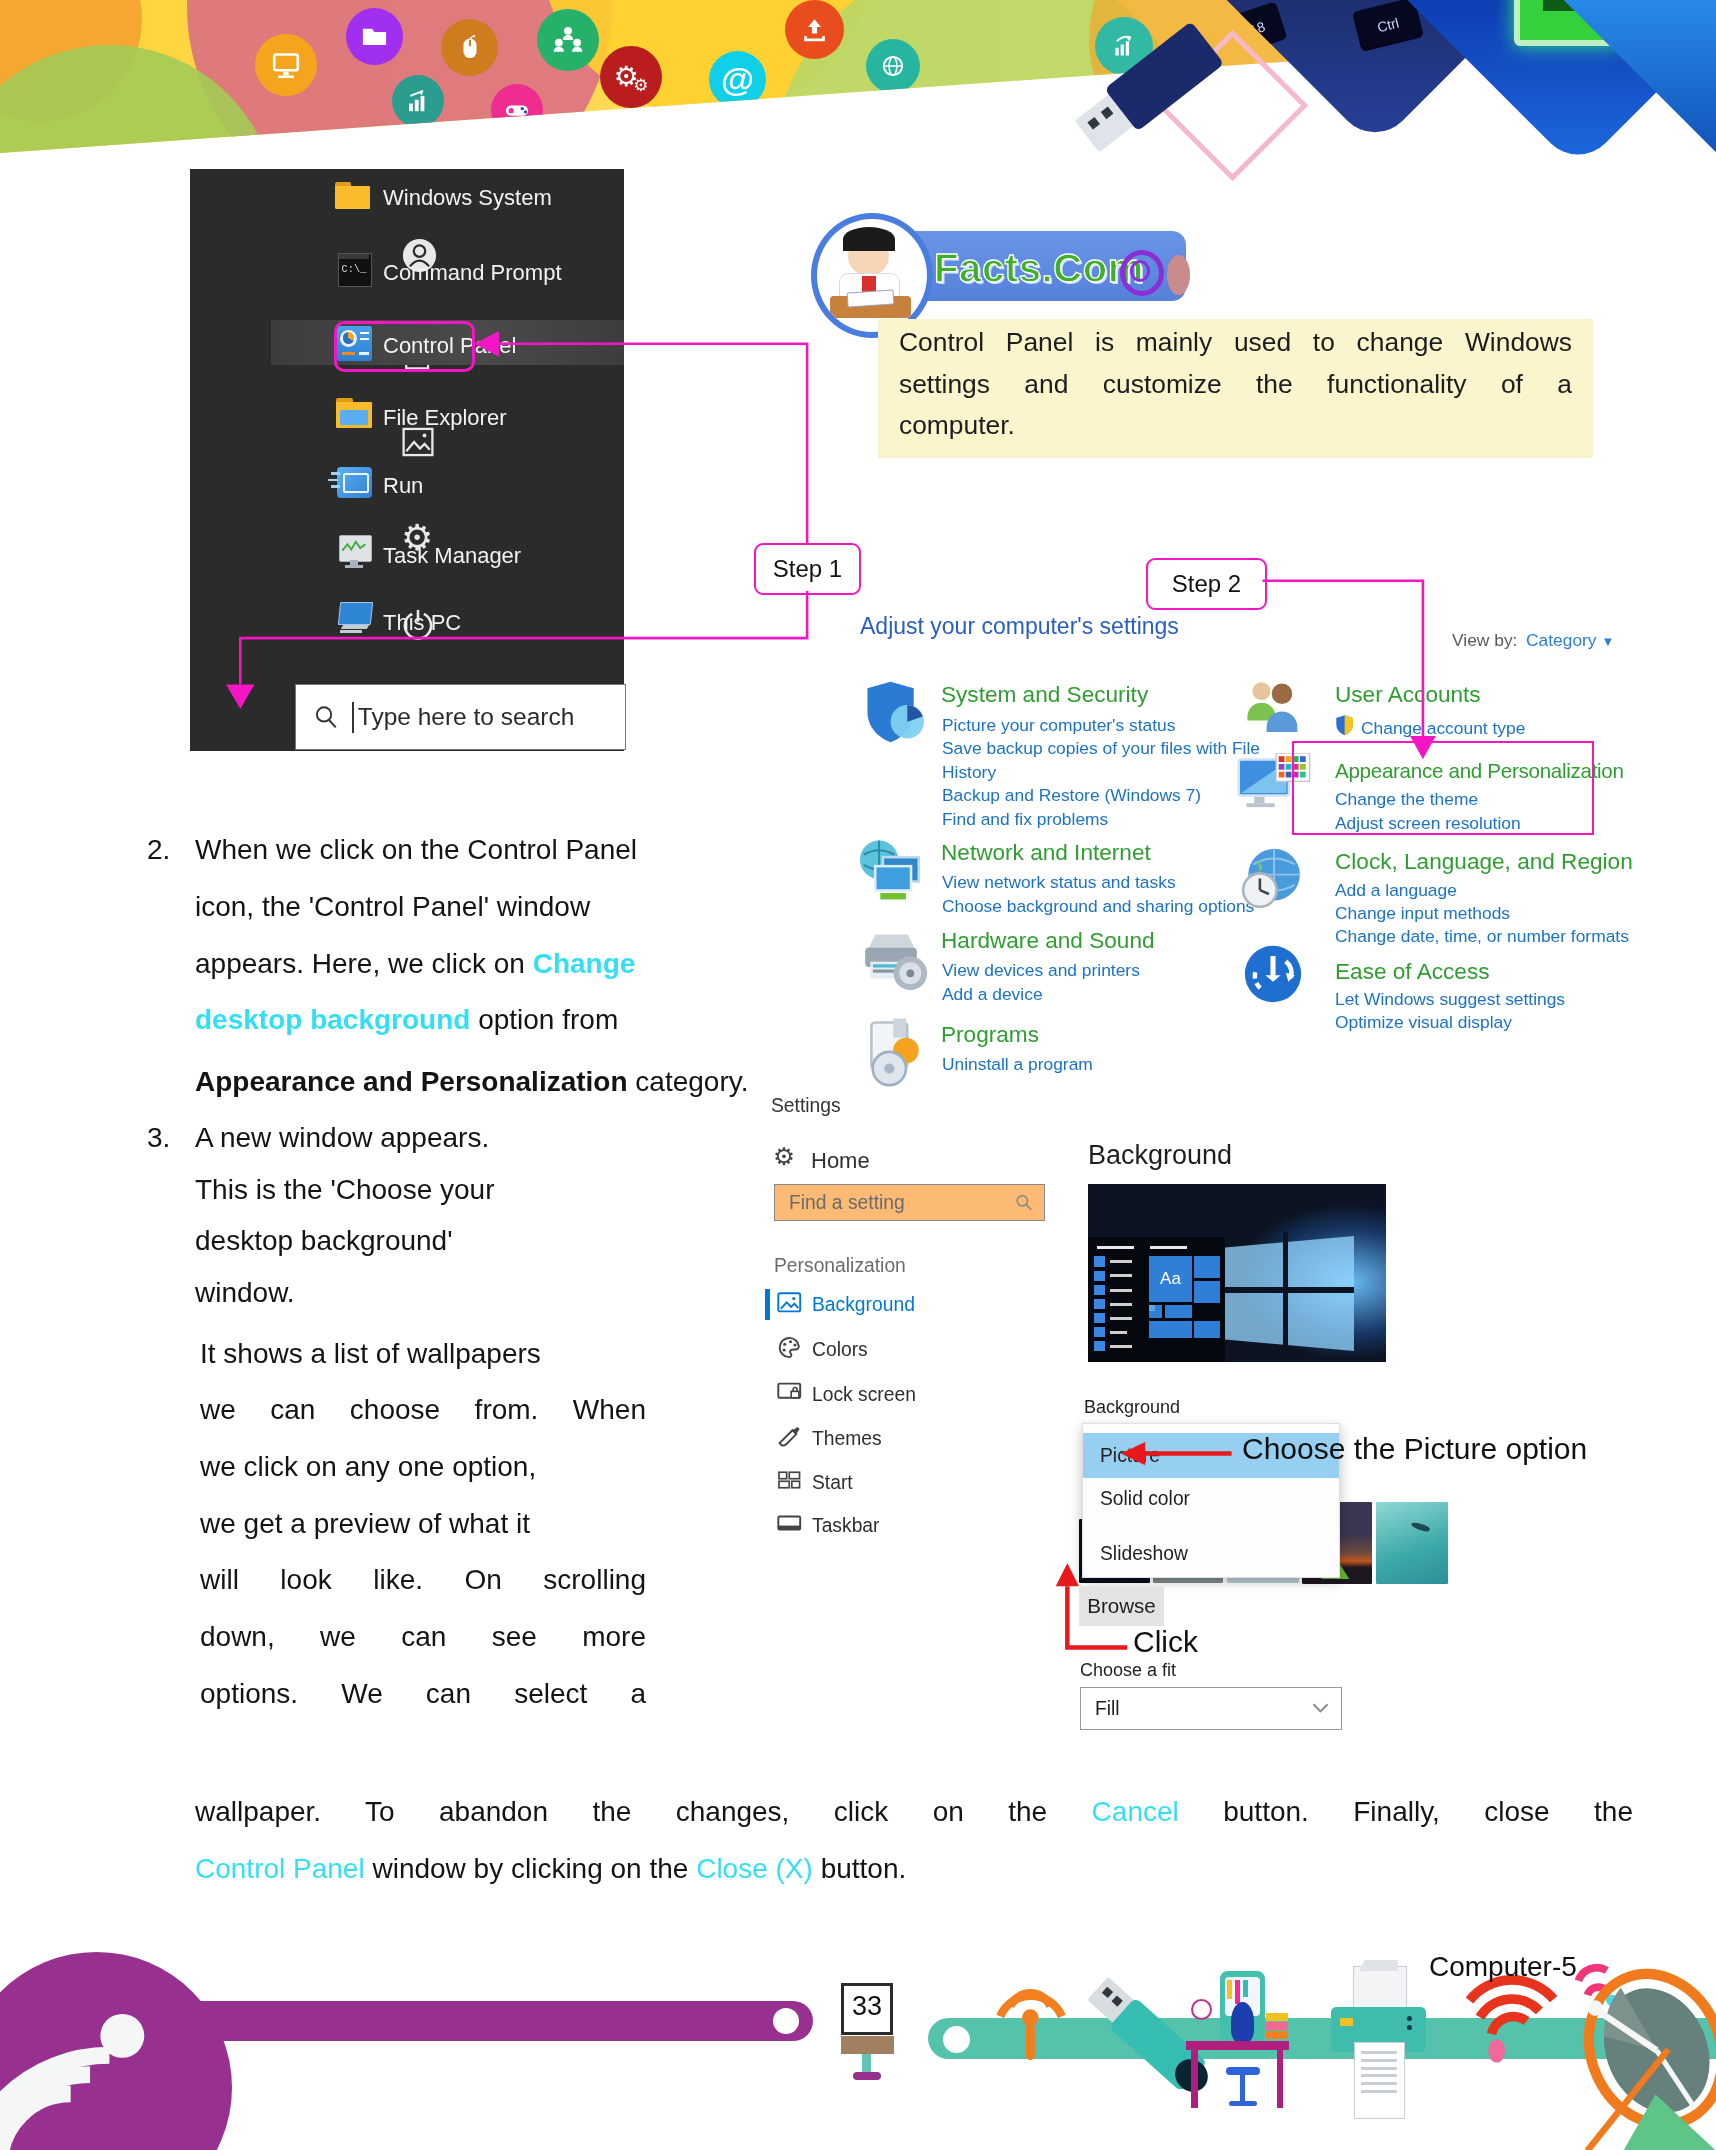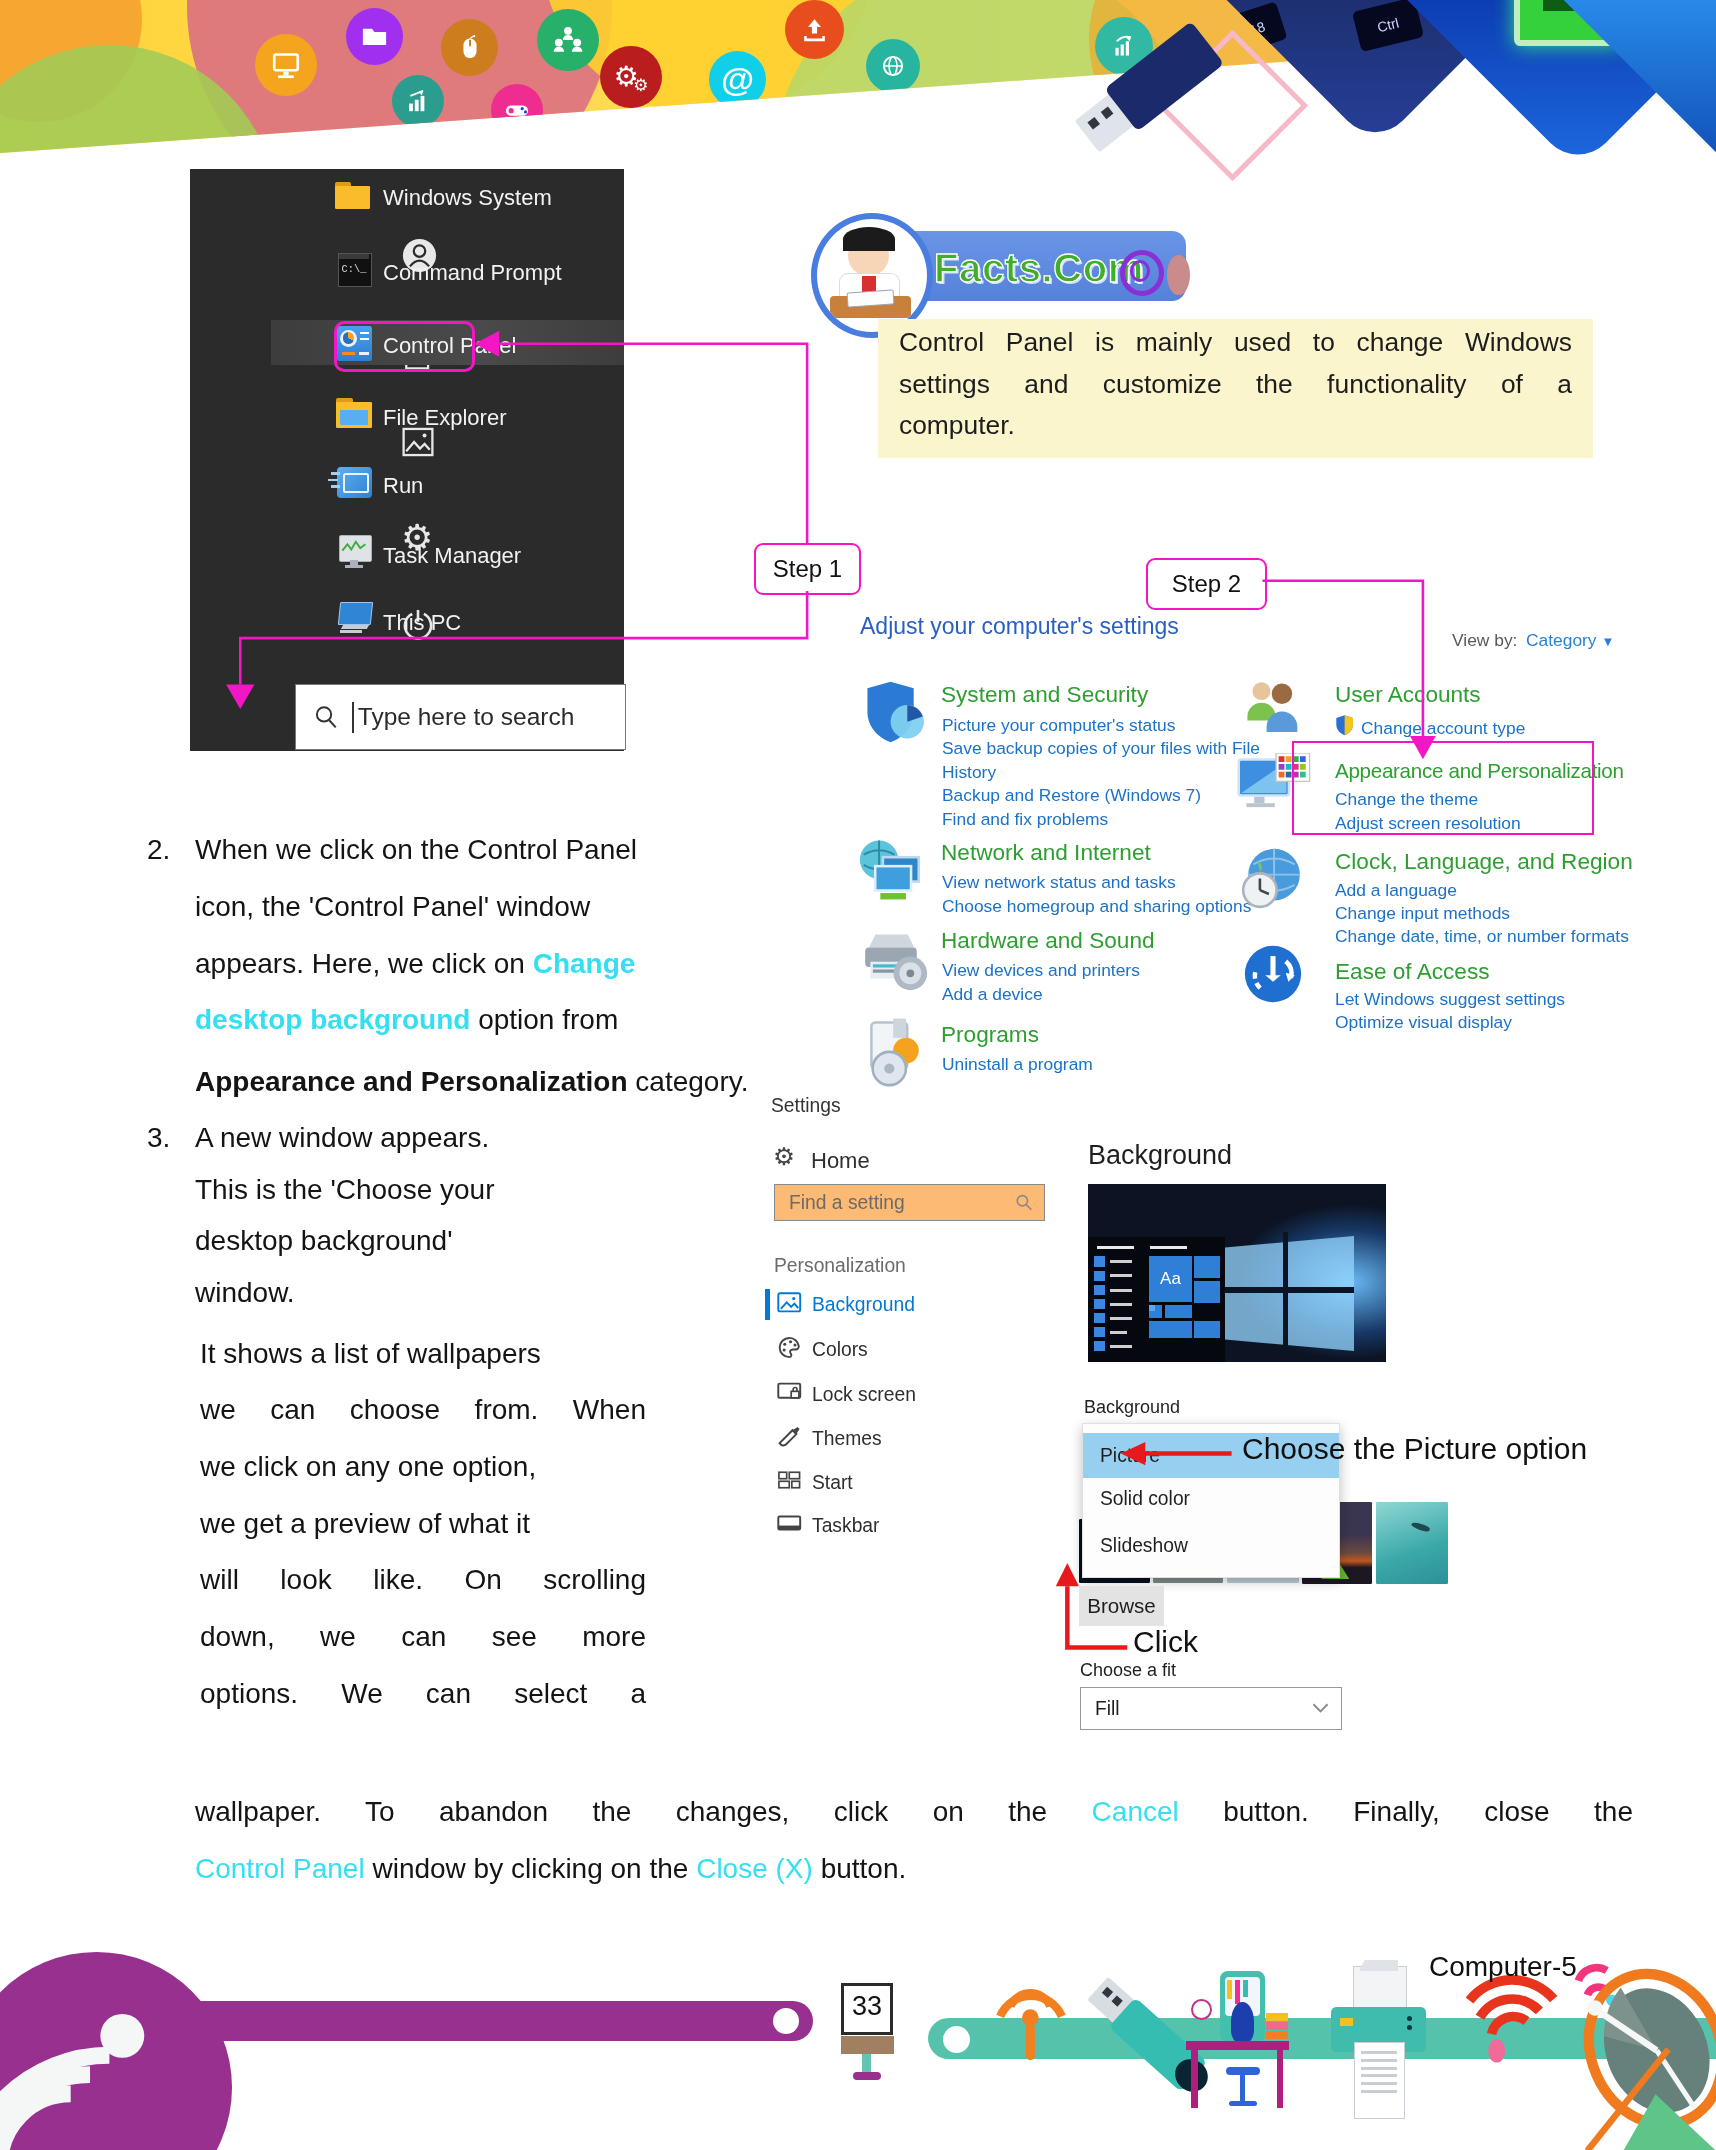--- a/index.html
+++ b/index.html
@@ -311,21 +311,21 @@
   </svg>
 
   <div class="cp-head" style="left:941px;top:682px;">System and Security</div>
   <div class="cp-link" style="left:942px;top:713px;">Picture your computer's status</div>
   <div class="cp-link" style="left:942px;top:736px;width:361px;">Save backup copies of your files with File History</div>
   <div class="cp-link" style="left:942px;top:783px;">Backup and Restore (Windows 7)</div>
   <div class="cp-link" style="left:942px;top:807px;">Find and fix problems</div>
 
   <div class="cp-head" style="left:941px;top:840px;">Network and Internet</div>
   <div class="cp-link" style="left:942px;top:870px;">View network status and tasks</div>
-  <div class="cp-link" style="left:942px;top:894px;">Choose homegroup and sharing options</div>
+  <div class="cp-link" style="left:942px;top:894px;">Choose background and sharing options</div>
 
   <div class="cp-head" style="left:941px;top:928px;">Hardware and Sound</div>
   <div class="cp-link" style="left:942px;top:958px;">View devices and printers</div>
   <div class="cp-link" style="left:942px;top:982px;">Add a device</div>
 
   <div class="cp-head" style="left:941px;top:1022px;">Programs</div>
   <div class="cp-link" style="left:942px;top:1052px;">Uninstall a program</div>
 
   <svg class="abs" style="left:1241px;top:677px;" width="64" height="59" viewBox="0 0 100 92">
     <circle cx="32" cy="22" r="14" fill="#e8c49a"></circle>
@@ -536,21 +536,21 @@
   </div>
   <div class="thumb" style="left:1376px;top:1502px;width:72px;height:82px;background:linear-gradient(160deg,#8fd8d4,#3aa8a8 60%,#2f8f9a);">
     <div class="abs" style="left:35px;top:22px;width:19.3px;height:6.4px;background:#1d4a50;border-radius:50% 40% 40% 50%;transform:rotate(18deg);"></div>
   </div>
 
   <div class="abs" style="left:1082px;top:1423px;width:256px;height:153px;background:#fdfdfd;box-shadow:0 3.9px 11.6px rgba(0,0,0,.25);border:0.6px solid #e0e0e0;">
     <div class="abs" style="left:0;top:9px;width:256px;height:45px;background:#97cff0;display:flex;align-items:center;">
       <span style="margin-left:17px;font-size:19.3px;color:#1f1f1f;">Picture</span>
     </div>
     <div class="abs" style="left:17px;top:64px;font-size:19.3px;color:#1f1f1f;">Solid color</div>
-    <div class="abs" style="left:17px;top:111px;font-size:19.3px;color:#1f1f1f;">Slideshow</div>
+    <div class="abs" style="left:17px;top:119px;font-size:19.3px;color:#1f1f1f;">Slideshow</div>
   </div>
 
   <div class="annot" style="left:1242px;top:1432px;font-size:30px;">Choose the Picture option</div>
 
   <div class="abs" style="left:1079px;top:1586px;width:85px;height:40px;background:#e3e3e3;display:flex;align-items:center;justify-content:center;font-size:20.6px;color:#1f1f1f;">Browse</div>
 
   <div class="annot" style="left:1133px;top:1625px;font-size:30px;">Click</div>
   <div class="abs" style="left:1080px;top:1660px;font-size:18px;color:#1f1f1f;">Choose a fit</div>
   <div class="abs" style="left:1080px;top:1687px;width:260px;height:41px;background:#fff;border:1.9px solid #999;display:flex;align-items:center;justify-content:space-between;gap:20px;">
     <span style="margin-left:14px;font-size:19.3px;color:#1f1f1f;">Fill</span>

